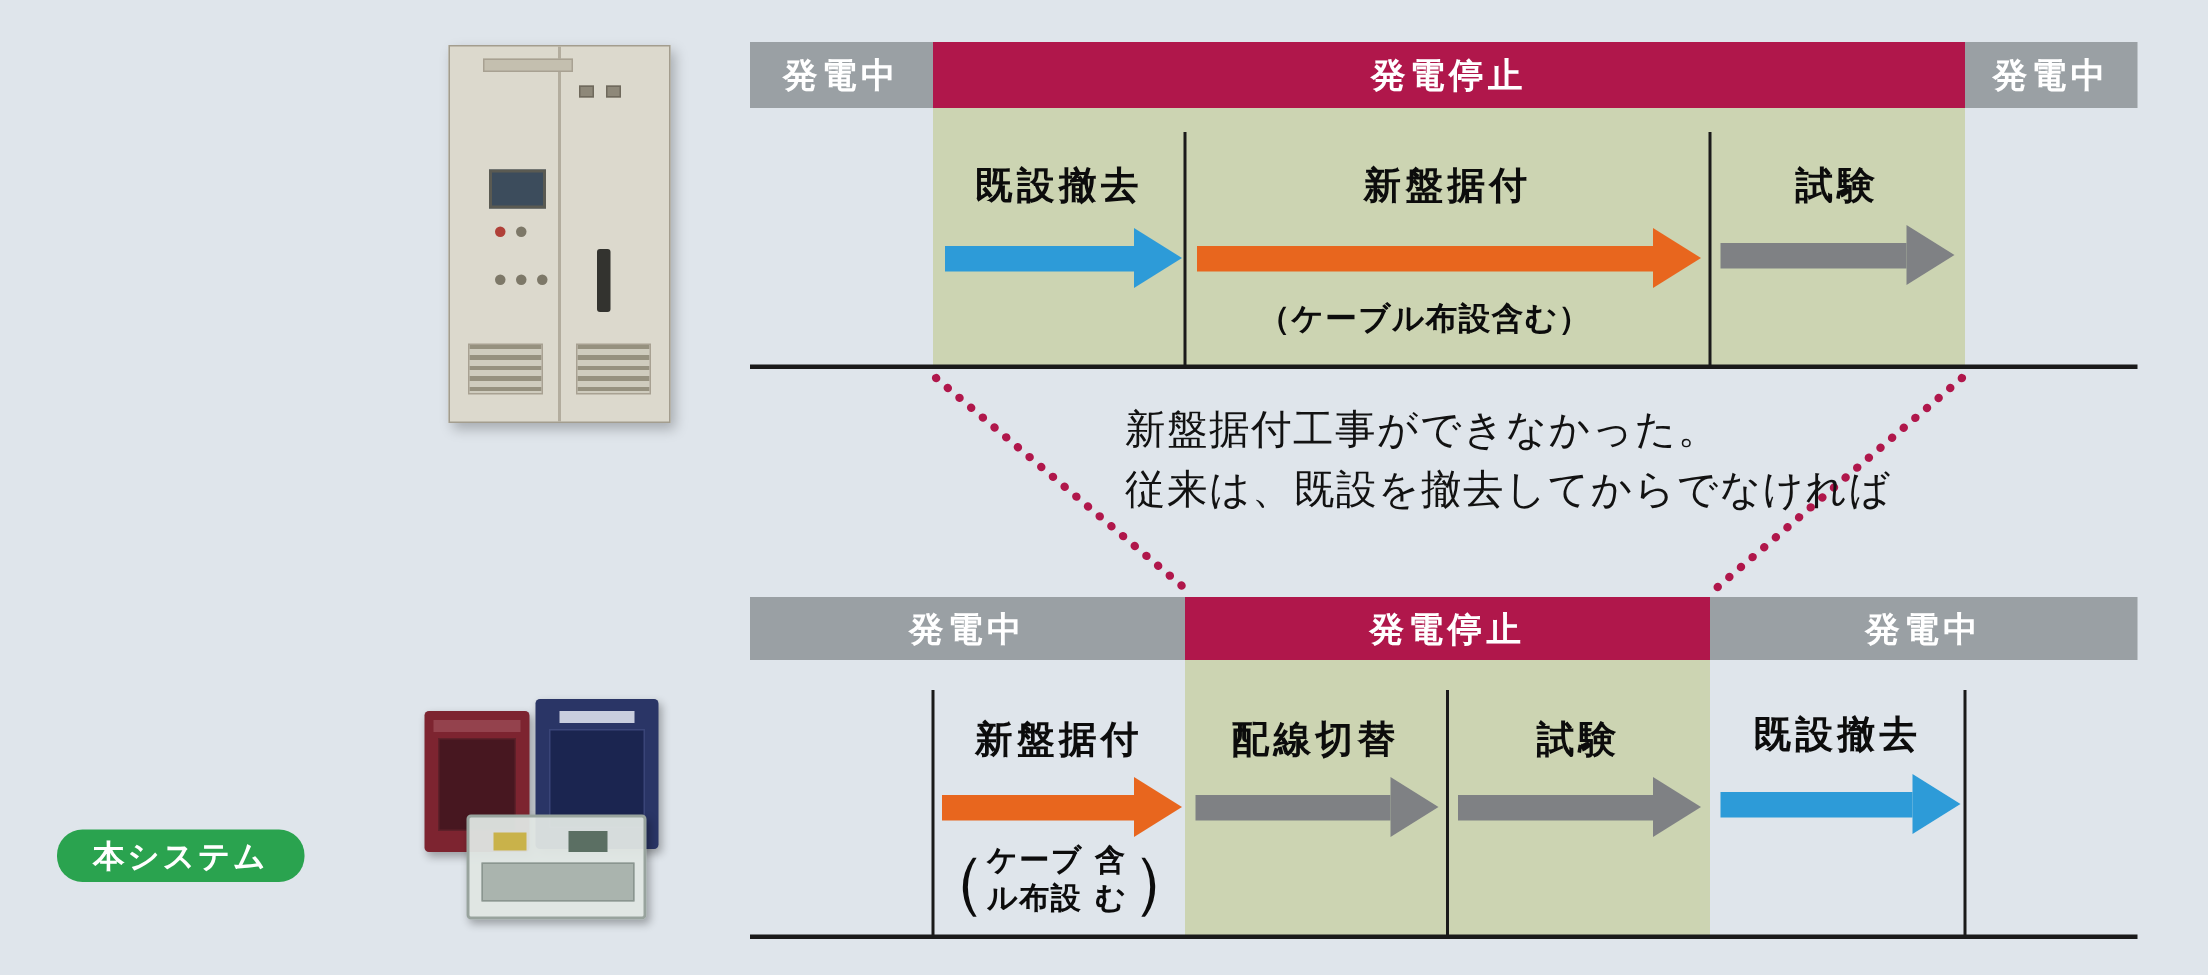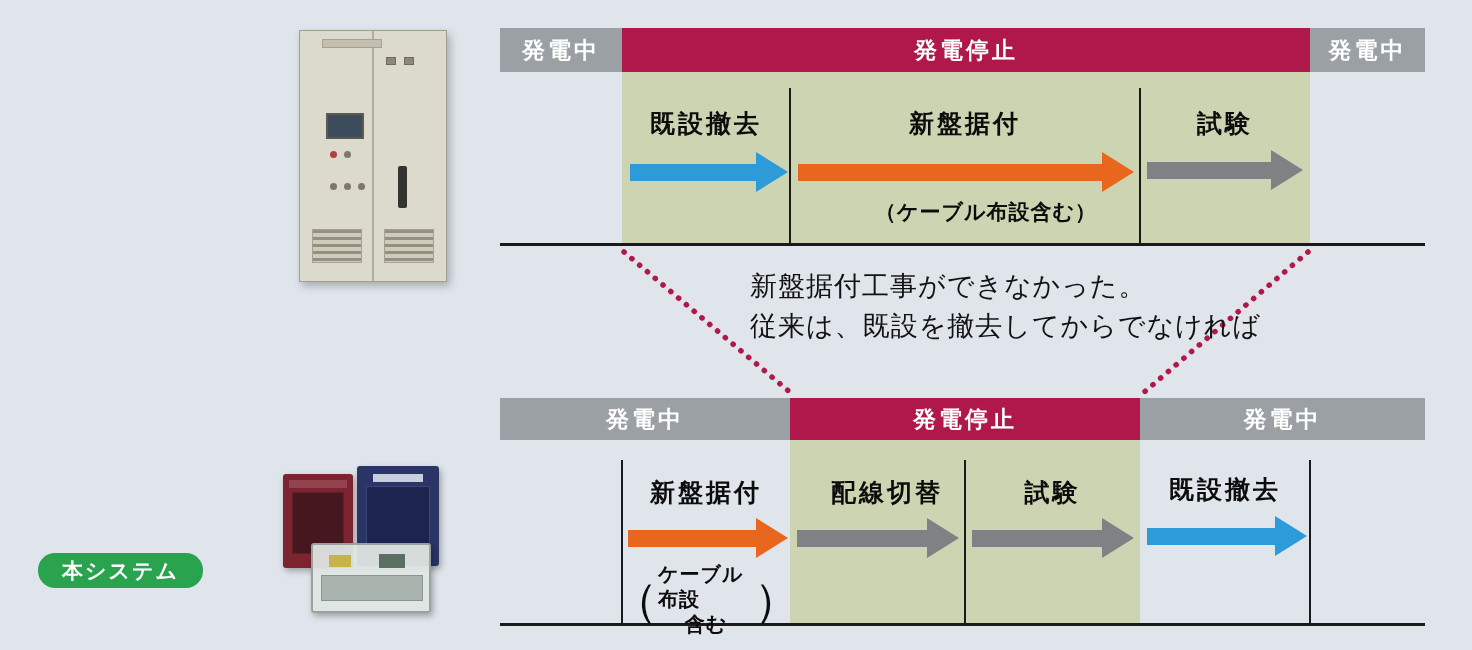--- a/index.html
+++ b/index.html
@@ -92,21 +92,21 @@
     white-space:nowrap;
   }
 
   
   .note-stack{
     position:absolute;
     display:flex;align-items:center;justify-content:center;
     color:#0c0c0c;
   }
   .note-stack .paren{font-size:46px;font-weight:300;line-height:46px;}
-  .note-stack .nlines{display:flex;flex-direction:column;align-items:center;}
+  .note-stack .nlines{display:flex;align-items:center;}
   .note-stack .nlines span{font-size:20px;font-weight:600;line-height:25px;letter-spacing:1px;}
 
   
   svg.overlay{position:absolute;left:0;top:0;pointer-events:none;}
 
   
   .cabinet{
     position:absolute;left:299px;top:30px;width:148px;height:252px;
     background:#dcd9cd;border:1px solid #a39d8e;
     box-shadow:3px 4px 8px rgba(0,0,0,.25);
@@ -191,21 +191,21 @@
   <div class="arrow" style="left:630px;top:152px;width:158px;" data-arrow="blue">
     <div class="shaft"></div>
       <div class="head"></div>
   </div>
 
   <div class="phase-label" style="left:790px;top:107px;width:350px;">新盤据付</div>
   <div class="arrow" style="left:798px;top:152px;width:336px;" data-arrow="orange">
     <div class="shaft"></div>
       <div class="head"></div>
   </div>
-  <div class="phase-note" style="left:780px;top:198px;width:412px;">（ケーブル布設含む）</div>
+  <div class="phase-note" style="left:744px;top:198px;width:412px;">（ケーブル布設含む）</div>
 
   <div class="phase-label" style="left:1140px;top:107px;width:170px;">試験</div>
   <div class="arrow" style="left:1147px;top:150px;width:156px;" data-arrow="gray">
     <div class="shaft"></div>
       <div class="head"></div>
   </div>
 
   <svg class="overlay" width="1472" height="650">
     <line x1="624" y1="252" x2="792" y2="394" stroke="var(--crimson)" stroke-width="5.5" stroke-dasharray="0.2 10" stroke-linecap="round"></line>
     <line x1="1308" y1="252" x2="1142" y2="394" stroke="var(--crimson)" stroke-width="5.5" stroke-dasharray="0.2 10" stroke-linecap="round"></line>
@@ -234,21 +234,21 @@
   </div>
   <div class="note-stack" style="left:612px;top:562px;width:188px;">
     <span class="paren">（</span>
     <span class="nlines">
       <span>ケーブル布設</span>
       <span>含む</span>
     </span>
     <span class="paren">）</span>
   </div>
 
-  <div class="phase-label" style="left:790px;top:476px;width:174px;margin-left:10px;">配線切替</div>
+  <div class="phase-label" style="left:790px;top:476px;width:174px;">配線切替</div>
   <div class="arrow" style="left:797px;top:518px;width:162px;" data-arrow="gray">
     <div class="shaft"></div>
       <div class="head"></div>
   </div>
 
   <div class="phase-label" style="left:965px;top:476px;width:175px;">試験</div>
   <div class="arrow" style="left:972px;top:518px;width:162px;" data-arrow="gray">
     <div class="shaft"></div>
       <div class="head"></div>
   </div>

